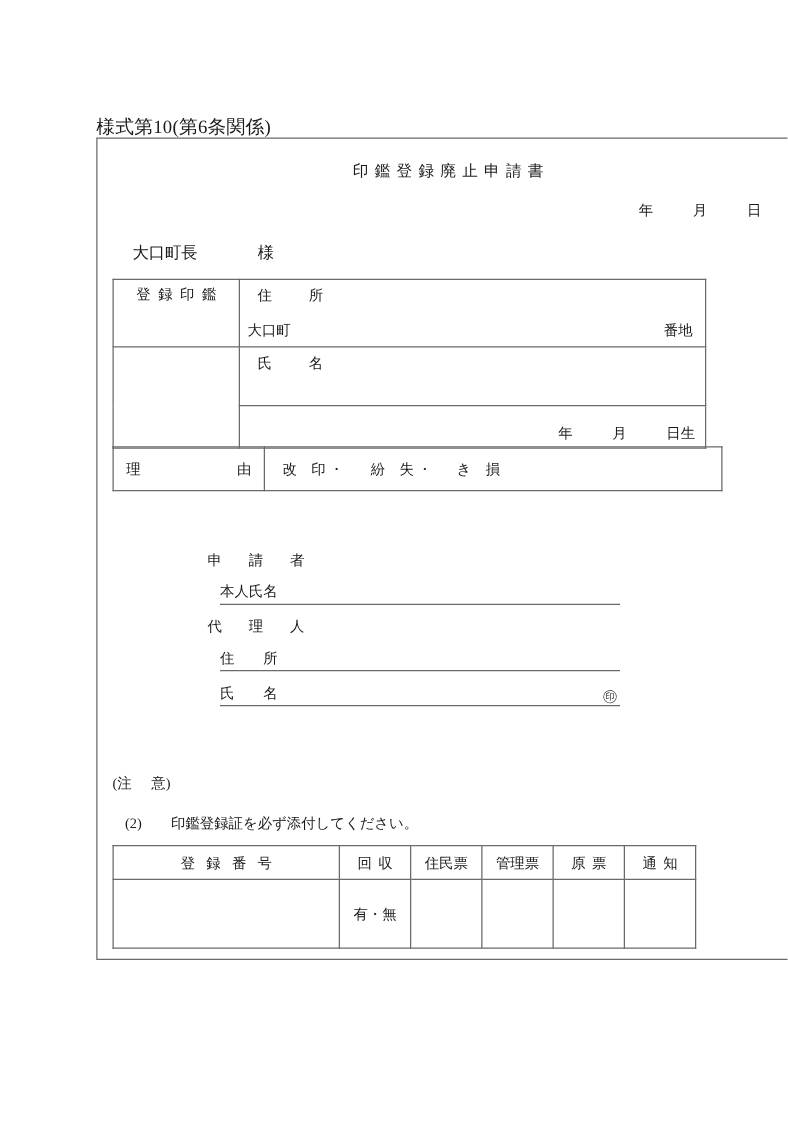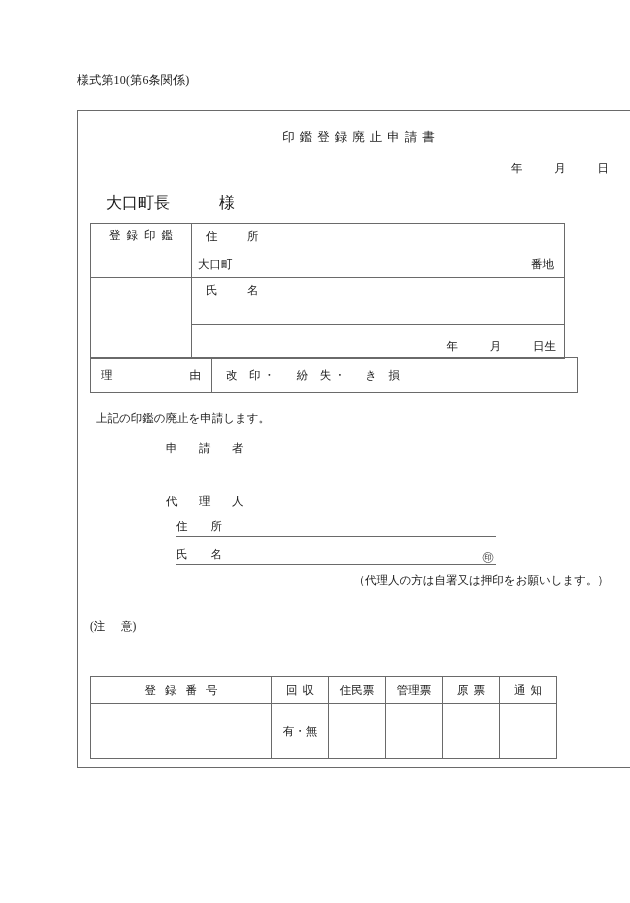--- a/index.html
+++ b/index.html
@@ -14,22 +14,22 @@
     font-family: "Liberation Serif", "DejaVu Serif", serif;
     color: #1a1a1a;
     font-size: 11px;
     -webkit-font-smoothing: antialiased;
   }
 
   
   .form-no {
     position: absolute;
     left: 77px;
-    top: 72px;
-    font-size: 12px;
+    top: 92px;
+    font-size: 15px;
     letter-spacing: 0.2px;
     white-space: nowrap;
   }
 
   
   .frame {
     position: absolute;
     left: 77px;
     top: 110px;
     width: 563px;
@@ -59,21 +59,21 @@
     font-size: 11.5px;
     white-space: nowrap;
   }
   .date-line .gap { display: inline-block; width: 26px; }
 
   
   .addressee {
     position: absolute;
     left: 28px;
     top: 82px;
-    font-size: 16px;
+    font-size: 13px;
     white-space: nowrap;
   }
   .addressee .sama { display: inline-block; margin-left: 45px; }
 
   
   .reg-table {
     position: absolute;
     left: 12px;
     top: 112px;
     width: 450px;
@@ -300,45 +300,50 @@
         <span class="sp1"></span>
         <span>紛　失</span>
         <span>・</span>
         <span class="sp2"></span>
         <span>き　損</span>
       </td>
     </tr>
   </tbody>
     </table>
 
-  <div class="declaration">上記の印鑑の廃止を申請します。</div>
 
   <div class="blk-label" style="left:88px; top:330px;">申　請　者</div>
 
+  <div class="ul-row" style="left:98px; top:355px; width:320px;">
+    <span class="lead">本人氏名</span>
+  </div>
 
   <div class="blk-label" style="left:88px; top:383px;">代　理　人</div>
 
   <div class="ul-row" style="left:98px; top:408px; width:320px;">
     <span class="lead">住　　所</span>
   </div>
 
   <div class="ul-row" style="left:98px; top:436px; width:320px;">
     <span class="lead">氏　　名</span>
     <span class="seal-mark">㊞</span>
   </div>
 
-  <div class="proxy-note">（代理人の方は自署又は押印をお願いします。）</div>
 
   <div class="notes-head">
     <span>(注</span>
     <span class="gap"></span>
     <span>意)</span>
   </div>
 
 
+  <div class="note-item note-2">
+    <span class="num">(2)</span>
+    <span>印鑑登録証を必ず添付してください。</span>
+  </div>
 
   <table class="admin-table">
     <thead>
       <tr>
         <td class="col-num sp-wide">登録番号</td>
         <td class="col-rest sp-mid">回収</td>
         <td class="col-rest">住民票</td>
         <td class="col-rest">管理票</td>
         <td class="col-rest sp-mid">原票</td>
         <td class="col-rest sp-mid">通知</td>

